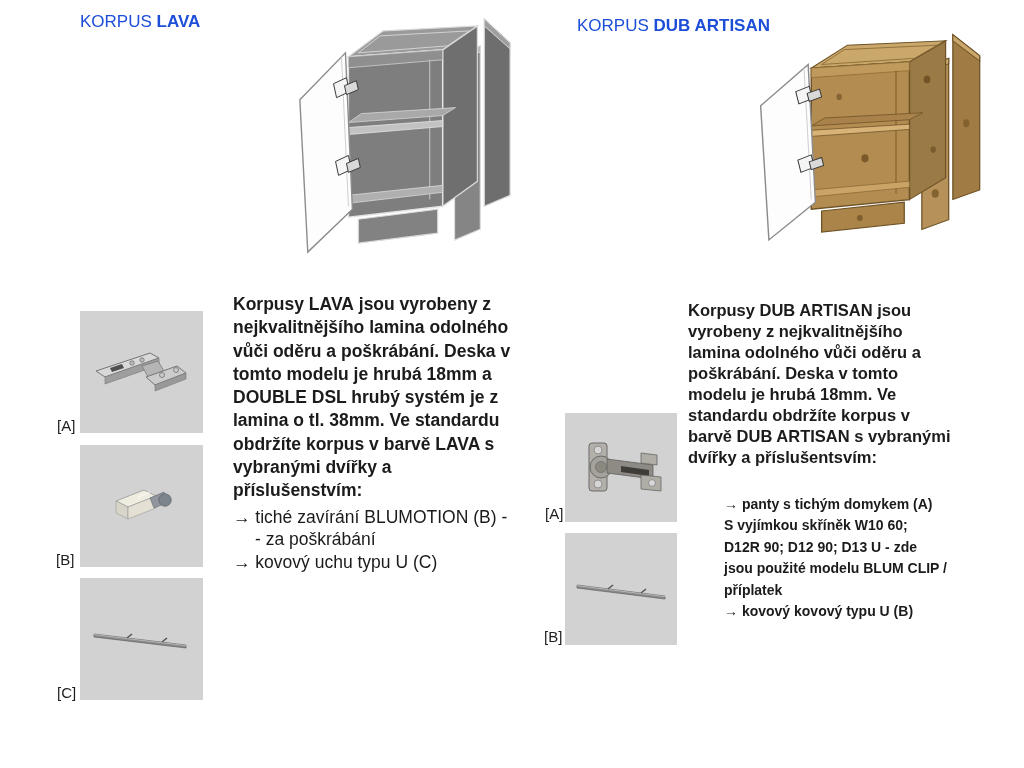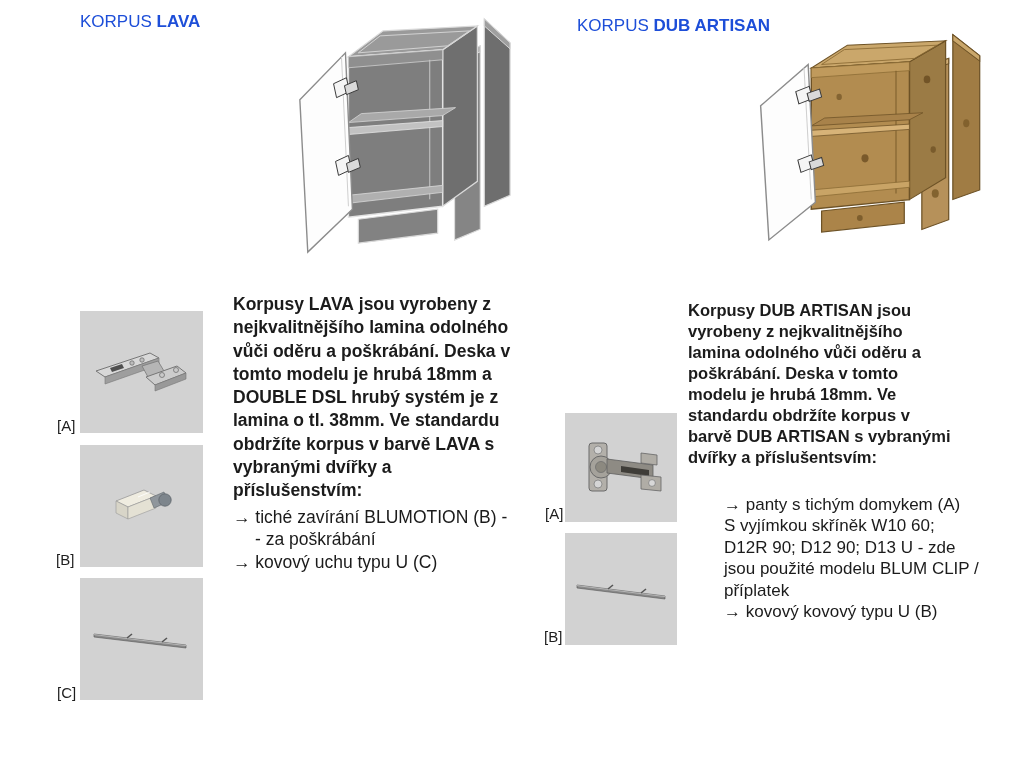--- a/index.html
+++ b/index.html
@@ -4,21 +4,21 @@
 <style>
   html,body{margin:0;padding:0;background:#fff;}
   .page{position:relative;width:1024px;height:768px;background:#ffffff;overflow:hidden;
         font-family:"Liberation Sans", sans-serif;color:#1b1b1b;}
   .abs{position:absolute;}
   .title{font-size:17px;color:#1d4ed8;white-space:nowrap;}
   .title b{font-weight:bold;}
   .para{font-size:17.5px;line-height:23.3px;color:#1b1b1b;font-weight:bold;}
   .para-r{font-size:16.5px;line-height:21px;}
   .list{font-size:17.5px;line-height:22.3px;white-space:nowrap;}
-  .list-r{font-size:17px;line-height:21.4px;white-space:nowrap;}
+  .list-r{font-size:14px;line-height:21.4px;white-space:nowrap;font-weight:bold;}
   .indent{padding-left:22px;}
   .hwbox{background:#d2d2d2;}
   .hwlabel{font-size:15px;color:#1e1e1e;}
   svg{display:block;}
 </style>
 </head>
 <body>
 
 <div class="page">
 

